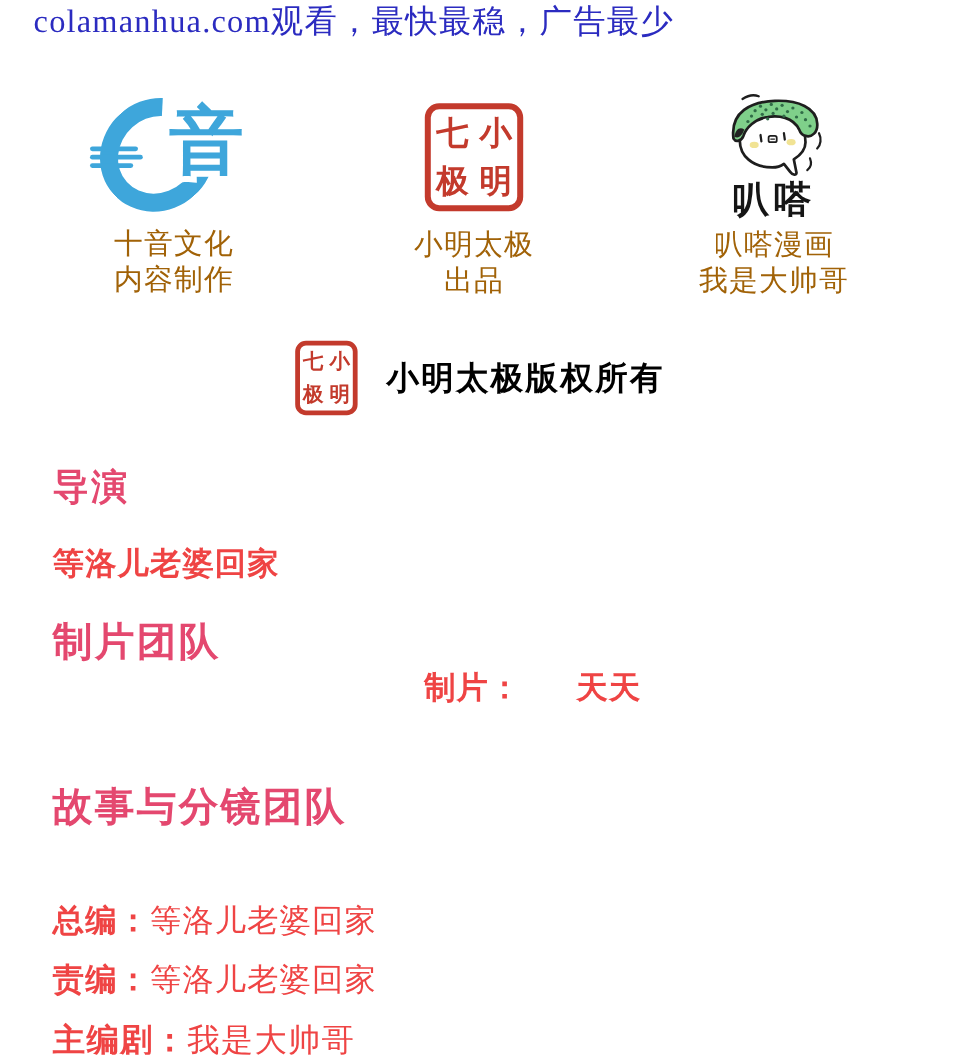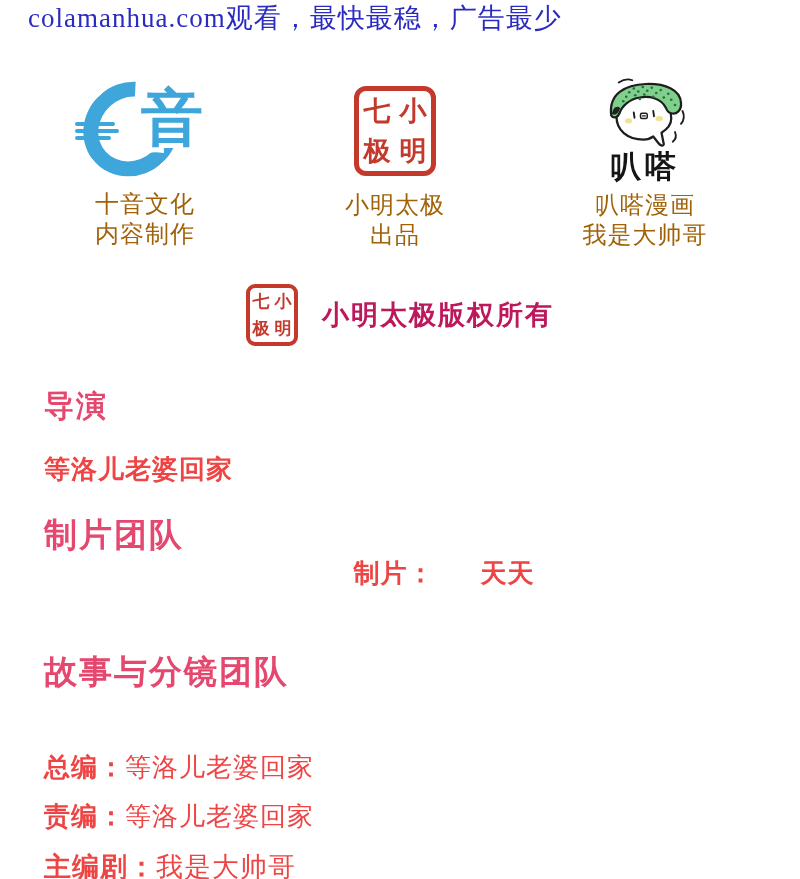--- a/index.html
+++ b/index.html
@@ -66,21 +66,21 @@
   .bada-logotype {
     font-size:31px; font-weight:900; color:#151515;
     letter-spacing:4px; line-height:34px; margin:0 0 6px 0;
   }
 
   
   .copyright-row {
     position:absolute; top:284px; left:0; width:800px;
     display:flex; justify-content:center; align-items:center; gap:24px;
   }
-  .copyright-text { font-size:27px; font-weight:bold; color:#be185d; letter-spacing:2px; }
+  .copyright-text { font-size:27px; font-weight:bold; color:#000000; letter-spacing:2px; }
 
   
   .center-line { position:absolute; left:0; width:800px; text-align:left; white-space:nowrap;margin-left:44px; }
   .heading-pink { color:#e4486f; font-weight:bold; letter-spacing:2px; }
   .h-director { top:386px; font-size:30px; }
   .h-producer { top:513px; font-size:33px; }
   .h-story    { top:650px; font-size:33px; }
 
   .credit-text { color:#ef4444; font-size:26px; letter-spacing:1px; }
   .row-director { top:452px; font-weight:bold; }

